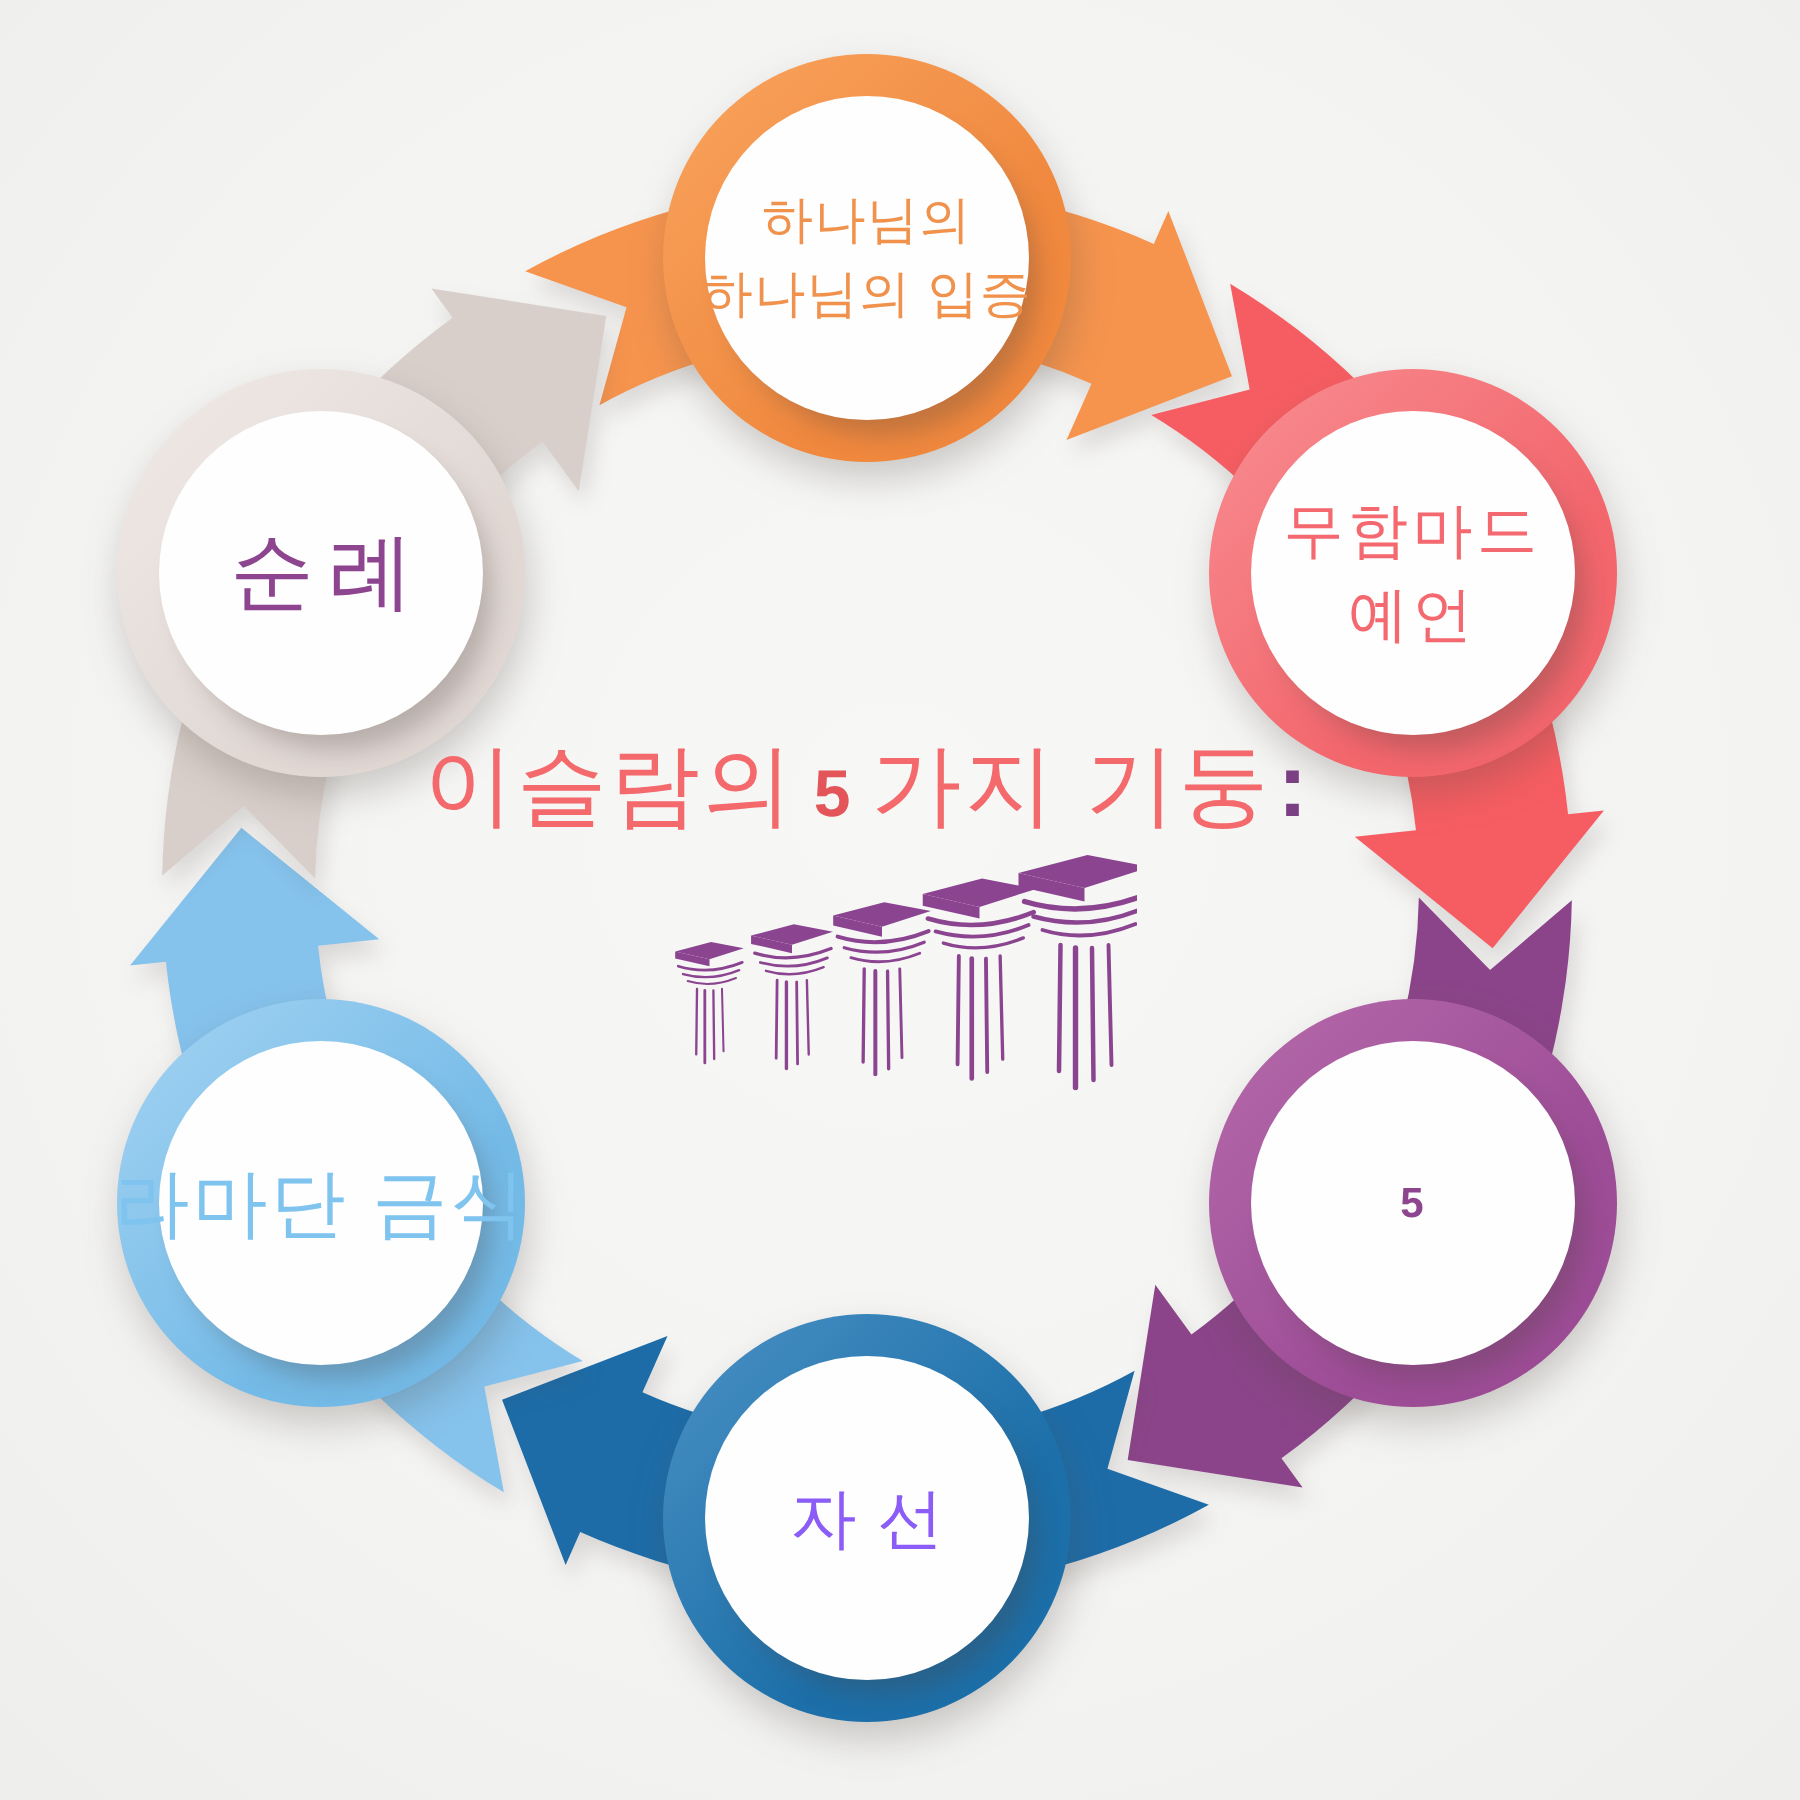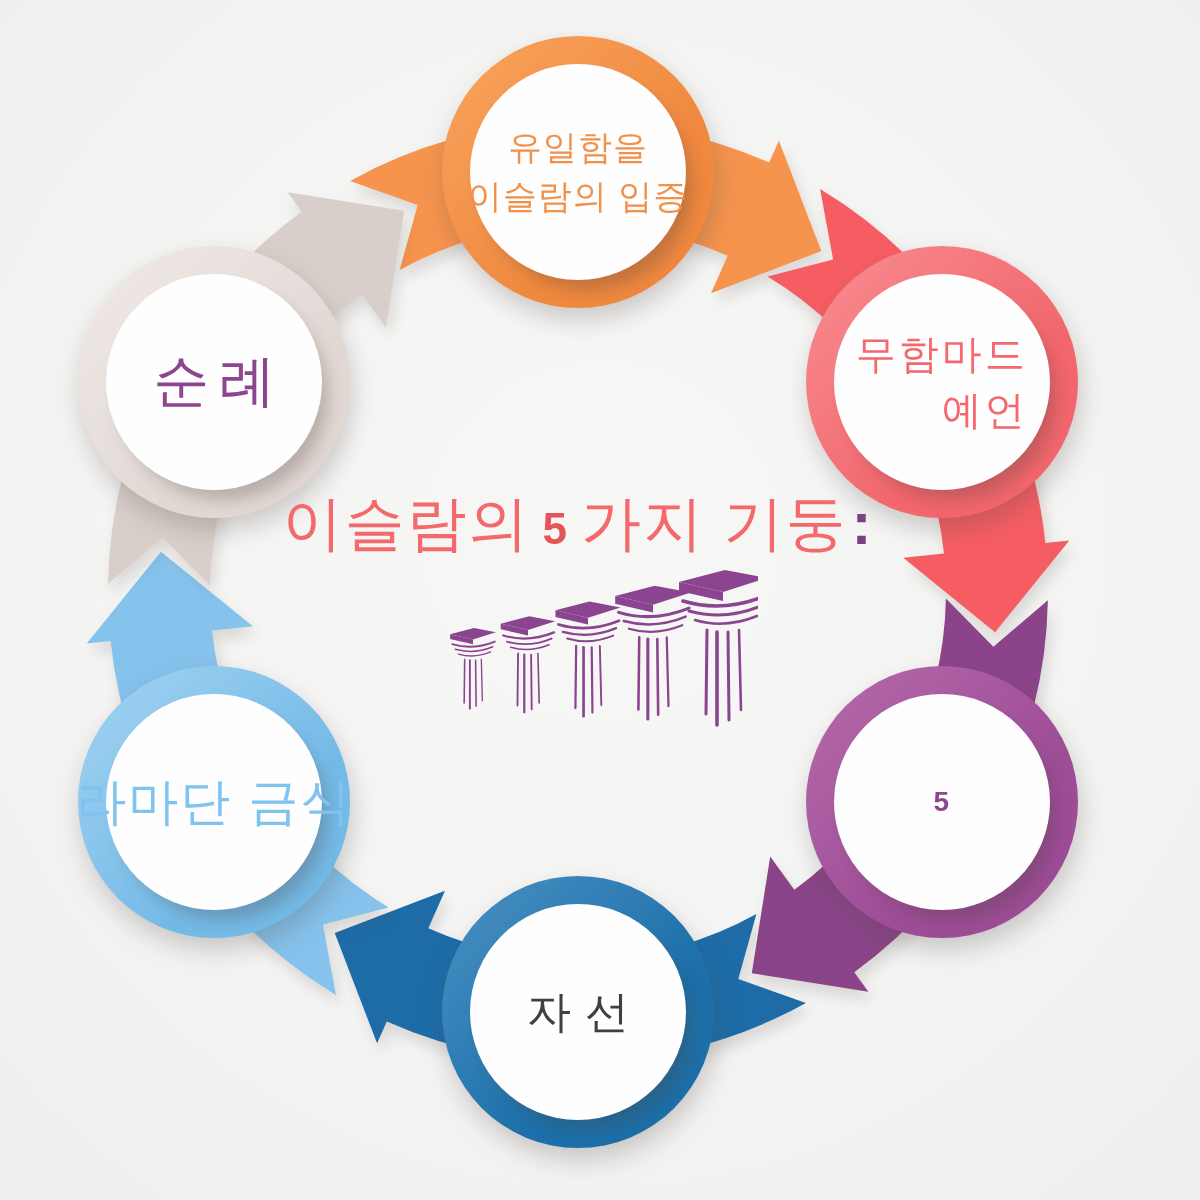--- a/index.html
+++ b/index.html
@@ -57,43 +57,43 @@
       <path d="M 1047.9 600.2 A 470 470 0 0 1 854.3 972.2 L 868.4 991.7 L 751.8 973.3 L 770.2 856.5 L 794.3 889.7 A 368 368 0 0 0 945.9 598.4 L 993.4 646.7 Z" fill="#8b4489"></path>
       <path d="M 805.9 1003.1 A 470 470 0 0 1 386.8 1021.4 L 377.1 1043.3 L 334.7 933.1 L 445.0 890.7 L 428.3 928.2 A 368 368 0 0 0 756.4 913.9 L 738.3 979.1 Z" fill="#1d6ca8"></path>
       <path d="M 335.9 994.9 A 470 470 0 0 1 110.6 641.1 L 86.7 643.6 L 160.9 551.8 L 252.8 626.2 L 212.0 630.5 A 368 368 0 0 0 388.5 907.4 L 322.9 924.4 Z" fill="#85c2ec"></path>
       <path d="M 108.1 583.8 A 470 470 0 0 1 301.7 211.8 L 287.6 192.3 L 404.2 210.7 L 385.8 327.5 L 361.7 294.3 A 368 368 0 0 0 210.1 585.6 L 162.6 537.3 Z" fill="#d9cfca"></path>
     </svg>
 
   <div id="nodes">
       <div class="node n0" style="left: 442px; top: 36px; background: linear-gradient(135deg, rgb(249, 164, 94) 0%, rgb(240, 136, 62) 65%);">
         <div class="node-inner">
           <div class="node-label" style="color: rgb(240, 145, 76);">
-            <div class="line">유일함을</div>
-            <div class="line">이슬람의 입증</div>
+            <div class="line">하나님의</div>
+            <div class="line">하나님의 입증</div>
           </div>
         </div>
       </div>
       <div class="node n1" style="left: 805.731px; top: 246px; background: linear-gradient(135deg, rgb(248, 142, 146) 0%, rgb(242, 102, 108) 65%);">
         <div class="node-inner">
-          <div class="node-label" style="color: rgb(244, 105, 111); text-align: right;">
+          <div class="node-label" style="color: rgb(244, 105, 111);">
             <div class="line">무함마드</div>
             <div class="line">예언</div>
           </div>
         </div>
       </div>
       <div class="node n2" style="left: 805.731px; top: 666px; background: linear-gradient(135deg, rgb(181, 107, 171) 0%, rgb(157, 76, 150) 65%);">
         <div class="node-inner">
           <div class="node-label" style="color: rgb(141, 69, 144);">
             <div class="line small-num">5</div>
           </div>
         </div>
       </div>
       <div class="node n3" style="left: 442px; top: 876px; background: linear-gradient(135deg, rgb(74, 145, 196) 0%, rgb(28, 111, 169) 65%);">
         <div class="node-inner">
-          <div class="node-label" style="color: #404040;">
+          <div class="node-label" style="color: #8b5cf6;">
             <div class="line">자선</div>
           </div>
         </div>
       </div>
       <div class="node n4" style="left: 78.2693px; top: 666px; background: linear-gradient(135deg, rgb(163, 211, 242) 0%, rgb(116, 186, 231) 65%);">
         <div class="node-inner">
           <div class="node-label" style="color: rgb(127, 195, 239);">
             <div class="line">라마단 금식</div>
           </div>
         </div>

